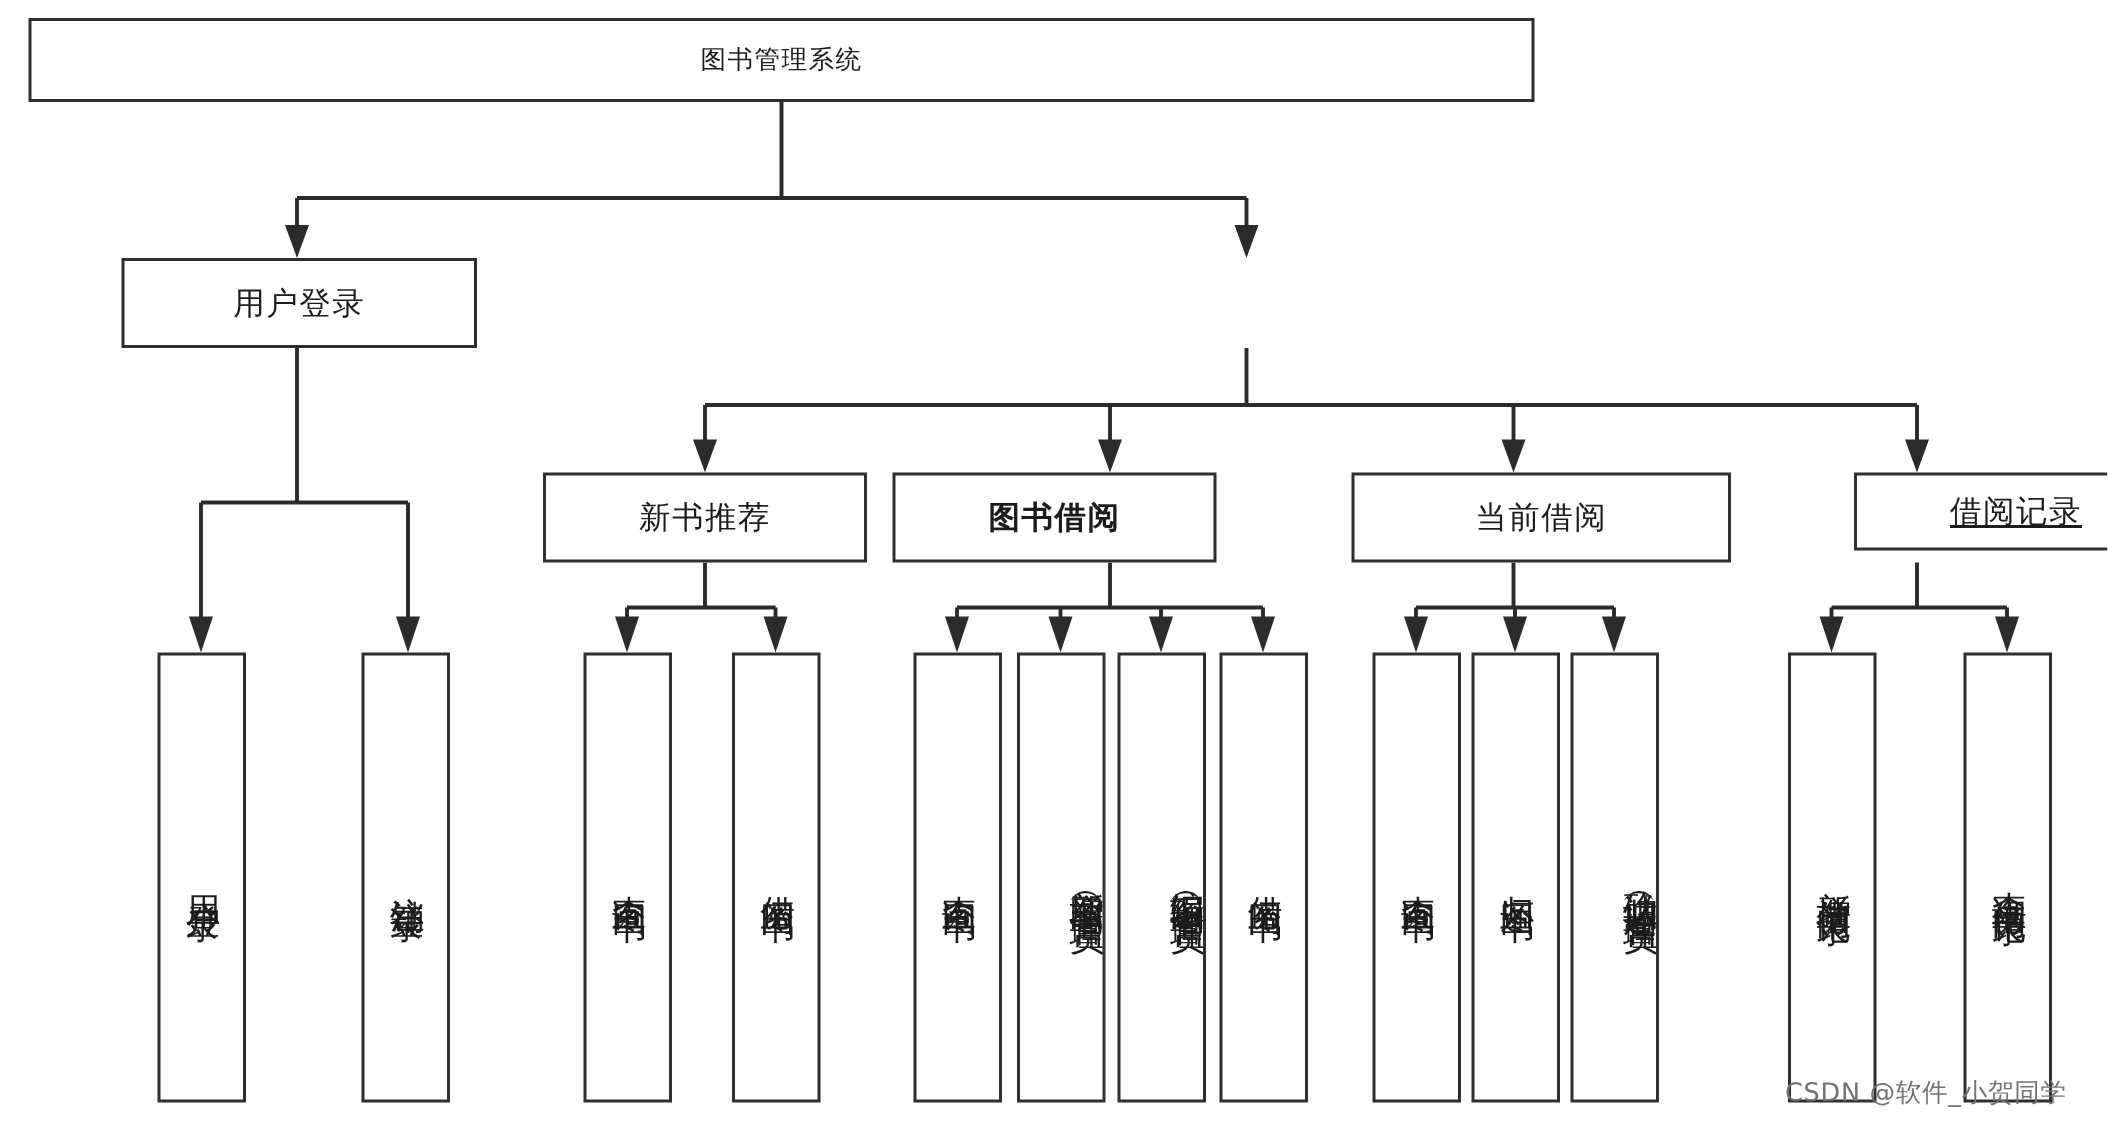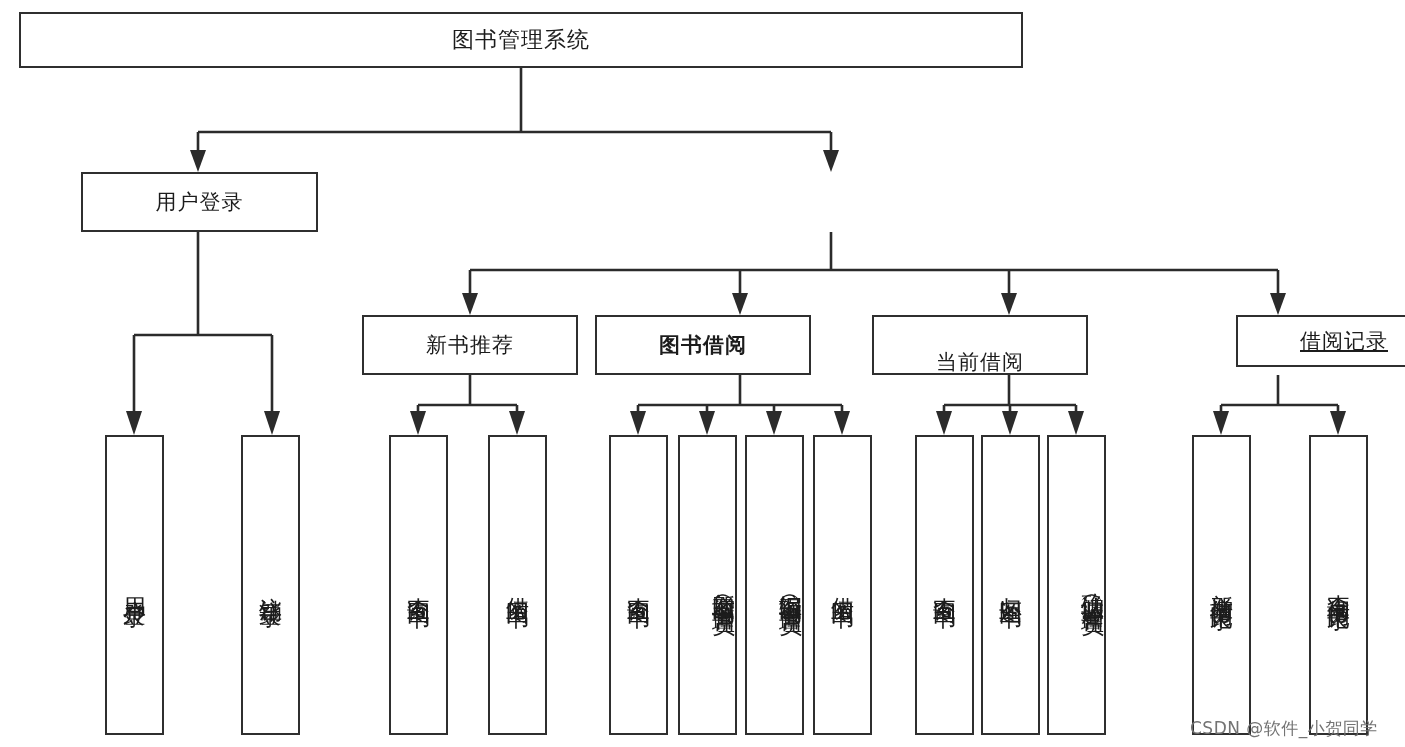--- a/index.html
+++ b/index.html
@@ -44,21 +44,21 @@
     align-items: center;
     justify-content: center;
     color: #1c1c1c;
   }
   .node.horiz {
     font-size: 21px;
     letter-spacing: 1px;
     line-height: 1;
   }
   .node.root {
-    font-size: 22px;
+    font-size: 17px;
   }
   .node.vert {
     writing-mode: vertical-rl;
     text-orientation: upright;
     align-items: flex-start;
     justify-content: center;
     font-size: 23px;
     letter-spacing: 3px;
     line-height: 1;
     padding-top: 6px;
@@ -159,21 +159,21 @@
 
 
   <div class="node horiz" style="left:362px; top:315px; width:216px; height:60px;">
     <span>新书推荐</span>
   </div>
 
   <div class="node horiz" style="left:595px; top:315px; width:216px; height:60px;font-weight:bold;">
     <span>图书借阅</span>
   </div>
 
-  <div class="node horiz" style="left:872px; top:315px; width:216px; height:60px;align-items:flex-end;">
+  <div class="node horiz" style="left:901px; top:315px; width:253px; height:60px;">
     <span>当前借阅</span>
   </div>
 
   <div class="node horiz" style="left:1236px; top:315px; width:216px; height:52px;text-decoration:underline;">
     <span>借阅记录</span>
   </div>
 
   <div class="node vert centered" style="left:105px; top:435px; width:59px; height:300px;">
     <span>用户登录</span>
   </div>

